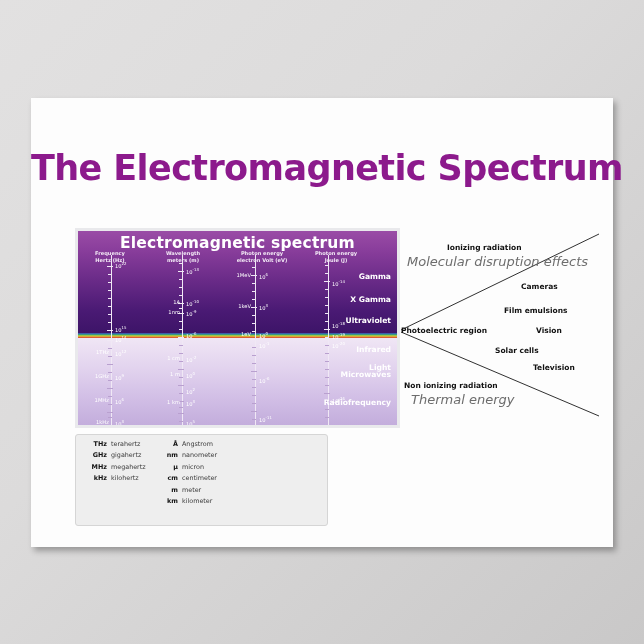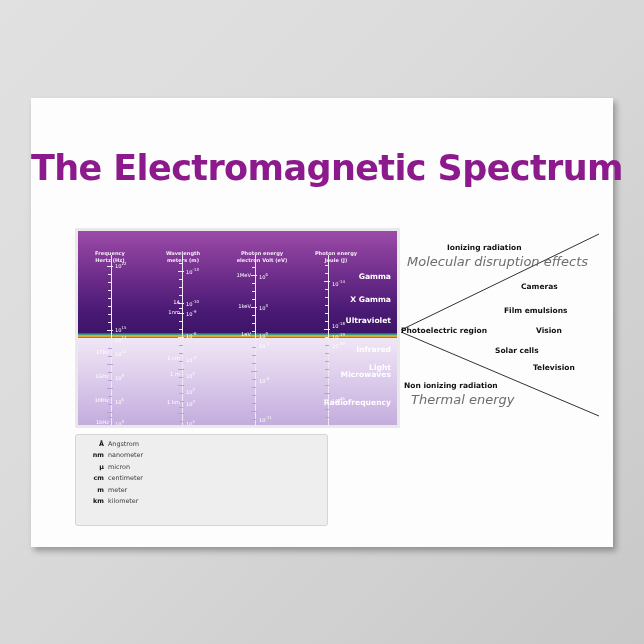--- a/index.html
+++ b/index.html
@@ -138,20 +138,21 @@
 
   <div id="poster-title">The Electromagnetic Spectrum</div>
 
   <div id="figure">
     <div id="chart">
 
       <div id="band-upper"></div>
       <div id="band-visible"></div>
       <div id="band-lower"></div>
 
+      <div id="chart-heading">Electromagnetic spectrum</div>
 
       <div class="col-head" style="left:-4px;top:19px;">
         <div>Frequency</div>
         <div>Hertz (Hz)</div>
       </div>
       <div class="col-head" style="left:69px;top:19px;">
         <div>Wavelength</div>
         <div>meters (m)</div>
       </div>
       <div class="col-head" style="left:148px;top:19px;">
@@ -322,20 +323,38 @@
 
     <div class="rhs-app" style="left:122px;top:56px;">Cameras</div>
     <div class="rhs-app" style="left:105px;top:80px;">Film emulsions</div>
     <div class="rhs-app" style="left:137px;top:100px;">Vision</div>
     <div class="rhs-app" style="left:96px;top:120px;">Solar cells</div>
     <div class="rhs-app" style="left:134px;top:137px;">Television</div>
   </div>
 
   <div id="notations">
     <div class="note-cols">
+      <div class="note-col c1">
+        <div class="note-row">
+          <span class="note-abbr">THz</span>
+          <span class="note-word">terahertz</span>
+        </div>
+        <div class="note-row">
+          <span class="note-abbr">GHz</span>
+          <span class="note-word">gigahertz</span>
+        </div>
+        <div class="note-row">
+          <span class="note-abbr">MHz</span>
+          <span class="note-word">megahertz</span>
+        </div>
+        <div class="note-row">
+          <span class="note-abbr">kHz</span>
+          <span class="note-word">kilohertz</span>
+        </div>
+      </div>
       <div class="note-col c2">
         <div class="note-row">
           <span class="note-abbr">Å</span>
           <span class="note-word">Angstrom</span>
         </div>
         <div class="note-row">
           <span class="note-abbr">nm</span>
           <span class="note-word">nanometer</span>
         </div>
         <div class="note-row">

